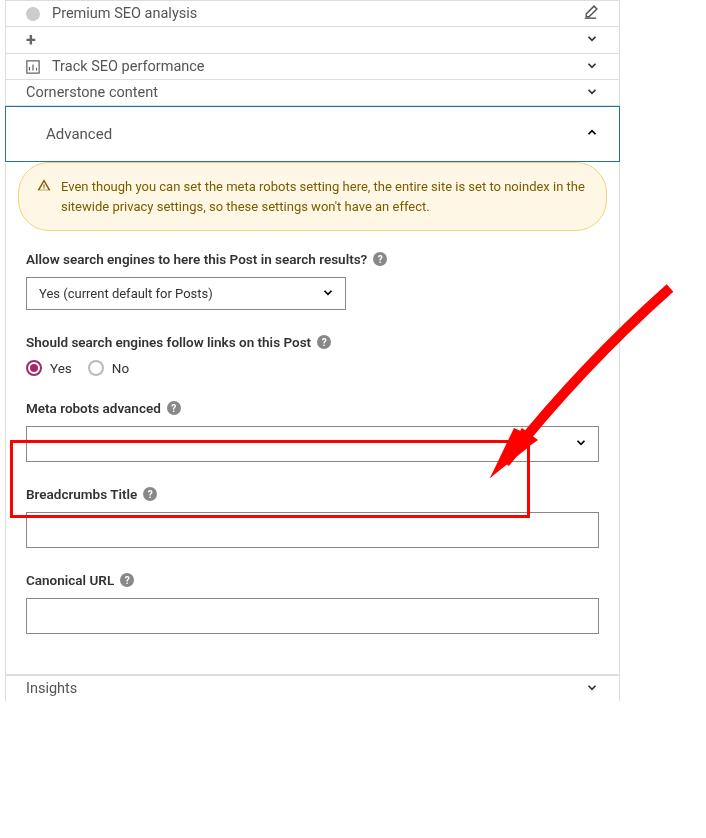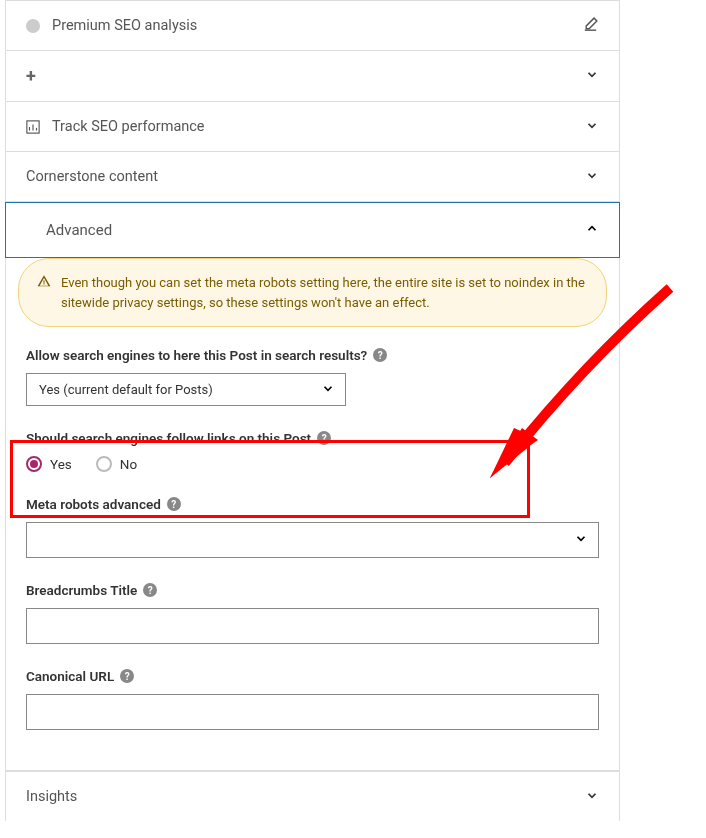--- a/index.html
+++ b/index.html
@@ -15,21 +15,21 @@
     position: relative;
   }
   .panel {
     border-left: 1px solid #ddd;
     border-right: 1px solid #ddd;
     width: 615px;
     margin-left: 5px;
   }
   .section {
     border-bottom: 1px solid #ddd;
-    padding: 16px 20px;
+    padding: 4px 20px;
     position: relative;
     display: flex;
     align-items: center;
   }
   .section:first-child { border-top: 1px solid #ddd; }
   .section .chevron {
     position: absolute;
     right: 20px;
     top: 50%;
     transform: translateY(-50%);
@@ -101,21 +101,21 @@
     min-width: 320px;
     font-size: 13px;
   }
   .select-box.full { width: 100%; min-width: auto; display:block; padding:8px 36px 8px 12px; height:36px; }
   .select-caret {
     position: absolute;
     right: 10px;
     top: 50%;
     transform: translateY(-50%);
   }
-  .radio-row { display: flex; align-items: center; gap: 24px; }
+  .radio-row { display: flex; align-items: center; gap: 16px; }
   .radio-opt { display: flex; align-items: center; gap: 8px; font-size: 13.5px; }
   .radio-circle {
     width: 16px; height: 16px; border-radius: 50%;
     border: 2px solid #bbb;
     display: inline-flex; align-items: center; justify-content: center;
   }
   .radio-circle.selected { border-color: #a4286a; }
   .radio-circle.selected::after {
     content: ""; width: 8px; height: 8px; border-radius: 50%;
     background: #a4286a;

